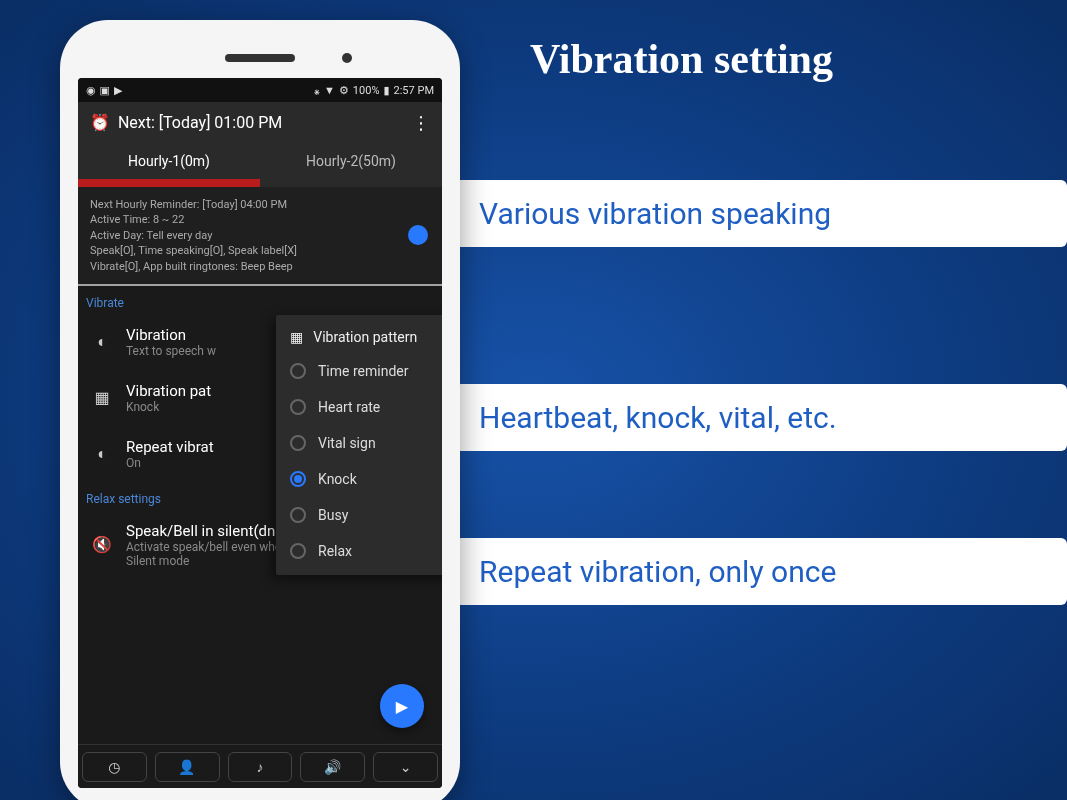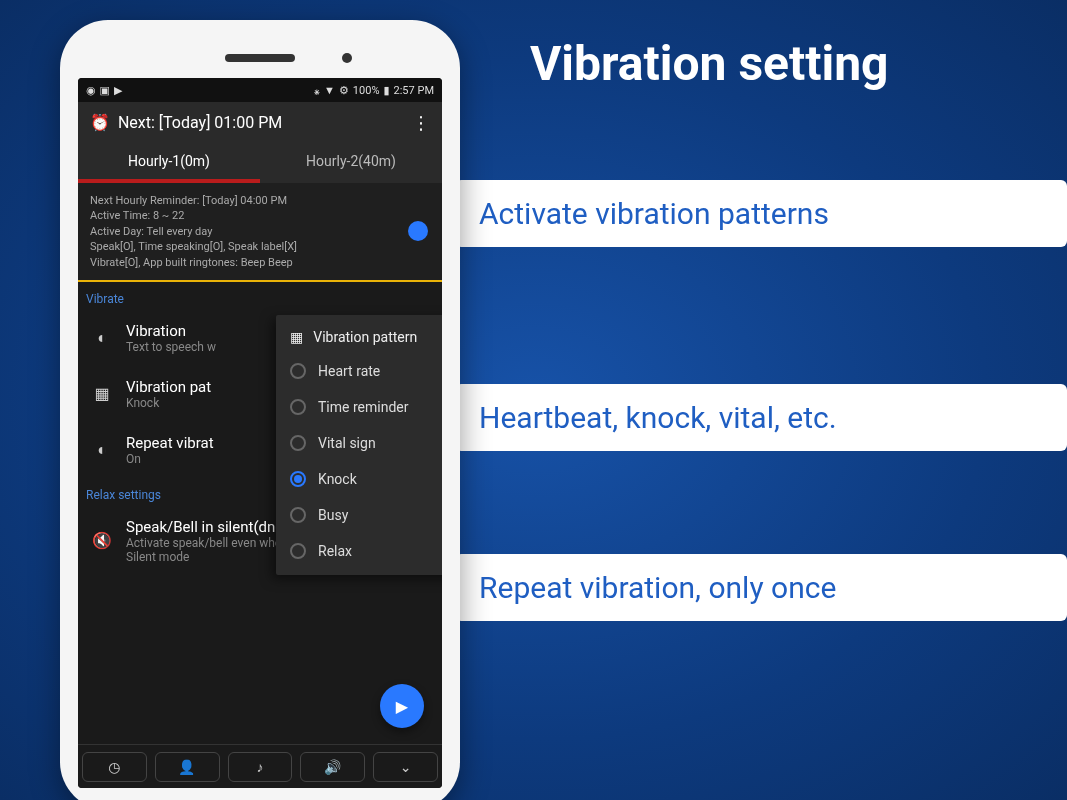--- a/index.html
+++ b/index.html
@@ -9,37 +9,38 @@
     background: radial-gradient(ellipse at center, #1752a8 0%, #0d3a7e 60%, #0a2e65 100%);
     font-family: -apple-system, BlinkMacSystemFont, "Segoe UI", Roboto, sans-serif;
     position: relative;
     overflow: hidden;
   }
   .page-title {
     position: absolute;
     top: 35px;
     left: 530px;
     color: #fff;
-    font-size: 48px;
+    font-size: 42px;
     font-weight: 700;
+    font-family: Liberation Serif, serif;
   }
   .feature-card {
     position: absolute;
     left: 455px;
     right: 0;
     background: #fff;
     color: #1f5ec2;
     font-size: 30px;
     padding: 16px 24px;
     border-radius: 6px;
     font-weight: 400;
   }
   .feature-1 { top: 180px; }
   .feature-2 { top: 384px; }
-  .feature-3 { top: 554px; }
+  .feature-3 { top: 538px; }
 
   .phone-frame {
     position: absolute;
     left: 60px;
     top: 20px;
     width: 400px;
     height: 790px;
     background: #f5f5f5;
     border-radius: 48px;
     box-shadow: 0 8px 30px rgba(0,0,0,0.4);
@@ -109,31 +110,31 @@
   .tab {
     flex: 1;
     text-align: center;
     padding: 10px 0;
     color: #bbb;
     font-size: 14px;
     cursor: pointer;
   }
   .tab.active {
     color: #fff;
-    border-bottom: 4px solid #b91c1c;
+    border-bottom: 8px solid #b91c1c;
   }
 
   .info-card {
     background: #1f1f1f;
     padding: 10px 12px;
     font-size: 11px;
     line-height: 1.4;
     color: #aaa;
     position: relative;
-    border-bottom: 2px solid #eab308;
+    border-bottom: 2px solid #a3a3a3;
   }
   .info-card .toggle {
     position: absolute;
     right: 14px;
     top: 50%;
     transform: translateY(-50%);
     width: 20px;
     height: 20px;
     background: #2979ff;
     border-radius: 50%;
@@ -256,21 +257,21 @@
     color: #ccc;
     font-size: 14px;
     cursor: pointer;
   }
 </style>
 </head>
 <body>
 
 <h1 class="page-title">Vibration setting</h1>
 
-<div class="feature-card feature-1">Activate vibration patterns</div>
+<div class="feature-card feature-1">Various vibration speaking</div>
 <div class="feature-card feature-2">Heartbeat, knock, vital, etc.</div>
 <div class="feature-card feature-3">Repeat vibration, only once</div>
 
 <div class="phone-frame">
   <div class="phone-top">
     <div class="speaker"></div>
     <div class="camera"></div>
   </div>
   <div class="phone-screen">
 
@@ -293,21 +294,21 @@
     <div class="app-header">
       <div class="app-header-left">
         <span>⏰</span>
         <span>Next: [Today] 01:00 PM</span>
       </div>
       <span class="menu-dots">⋮</span>
     </div>
 
     <div class="tabs">
       <div class="tab active">Hourly-1(0m)</div>
-      <div class="tab">Hourly-2(40m)</div>
+      <div class="tab">Hourly-2(50m)</div>
     </div>
 
     <div class="info-card">
       <div>Next Hourly Reminder: [Today] 04:00 PM</div>
       <div>Active Time: 8 ~ 22</div>
       <div>Active Day: Tell every day</div>
       <div>Speak[O], Time speaking[O], Speak label[X]</div>
       <div>Vibrate[O], App built ringtones: Beep Beep</div>
       <div class="toggle"></div>
     </div>
@@ -348,25 +349,25 @@
       </div>
     </div>
 
     <div class="popup">
       <div class="popup-header">
         <span>▦</span>
         <span>Vibration pattern</span>
       </div>
       <div class="popup-item">
         <span class="radio"></span>
+        <span>Time reminder</span>
+      </div>
+      <div class="popup-item">
+        <span class="radio"></span>
         <span>Heart rate</span>
-      </div>
-      <div class="popup-item">
-        <span class="radio"></span>
-        <span>Time reminder</span>
       </div>
       <div class="popup-item">
         <span class="radio"></span>
         <span>Vital sign</span>
       </div>
       <div class="popup-item">
         <span class="radio selected"></span>
         <span>Knock</span>
       </div>
       <div class="popup-item">

